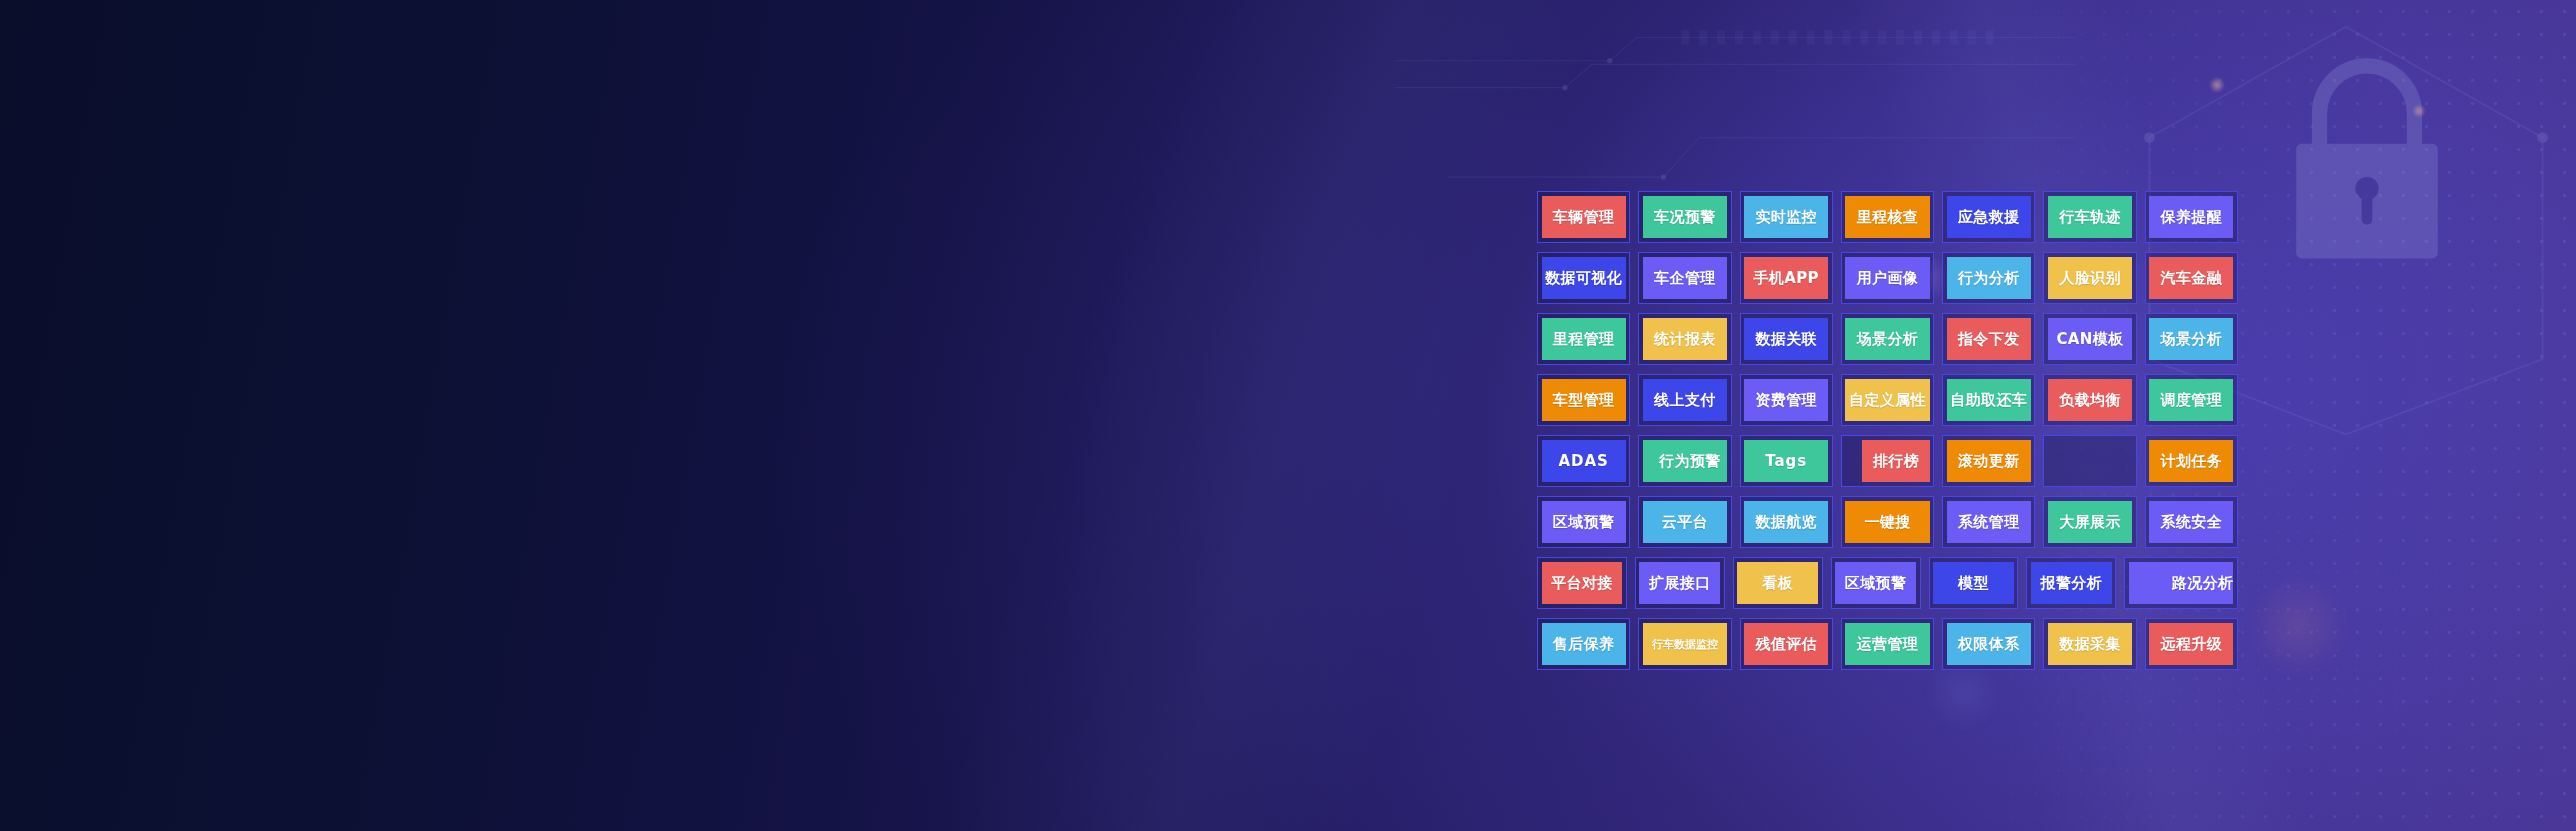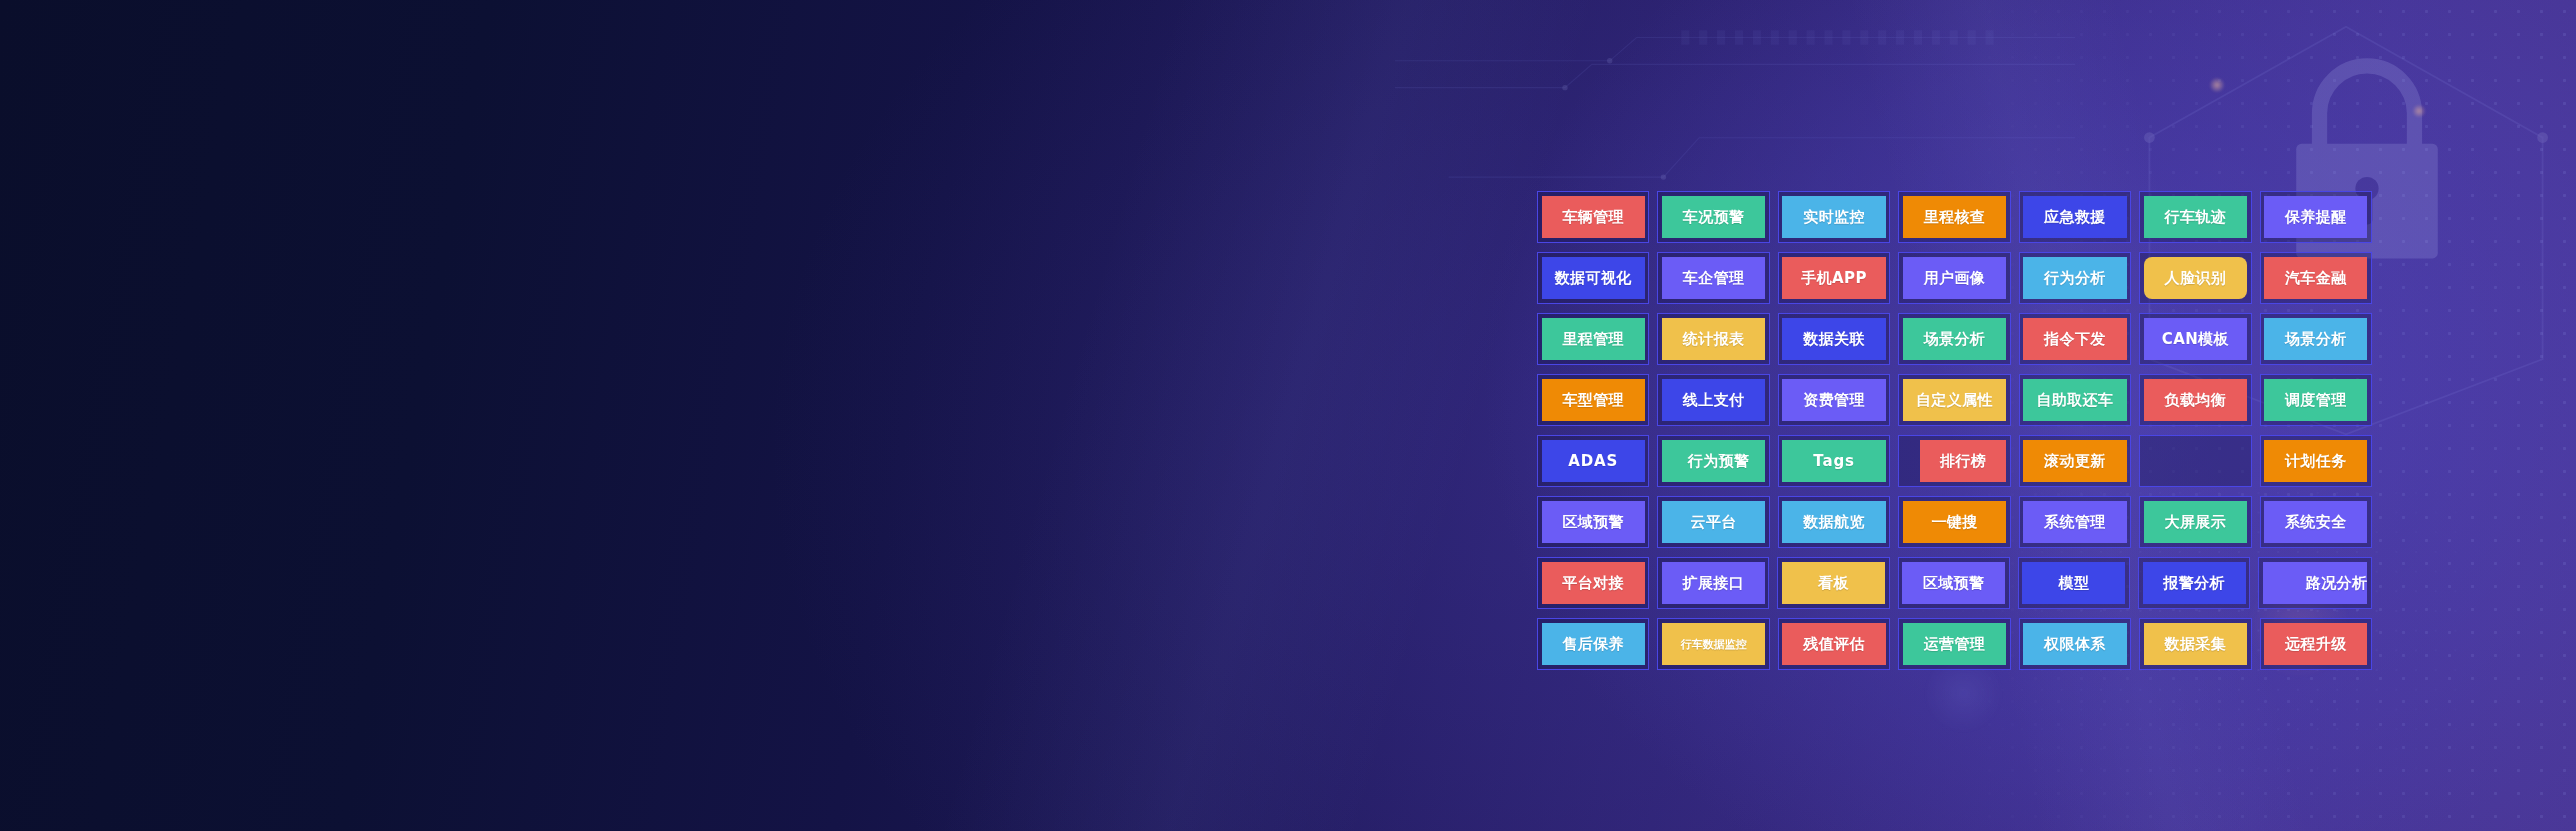--- a/index.html
+++ b/index.html
@@ -111,21 +111,21 @@
     background: linear-gradient(90deg, rgba(255,255,255,0) 0%, rgba(170,175,255,0.05) 50%, rgba(255,255,255,0) 100%);
     transform: rotate(-13deg);
   }
 
   
 
   #tile-grid {
     position: absolute;
     left: 1537px;
     top: 191px;
-    width: 835px;
+    width: 701px;
     display: flex;
     flex-direction: column;
     gap: 9px;
   }
 
   .tile-row {
     display: flex;
     gap: 8px;
   }
 
@@ -261,21 +261,21 @@
         <div class="tile-frame" style="border-color: rgb(74, 70, 230);">
           <div class="tile" style="background: rgb(234, 92, 92);">手机APP</div>
         </div>
         <div class="tile-frame" style="border-color: rgb(74, 70, 230);">
           <div class="tile" style="background: rgb(107, 92, 246);">用户画像</div>
         </div>
         <div class="tile-frame" style="border-color: rgb(74, 70, 230);">
           <div class="tile" style="background: rgb(75, 180, 232);">行为分析</div>
         </div>
         <div class="tile-frame" style="border-color: rgb(74, 70, 230);">
-          <div class="tile" style="background: rgb(240, 193, 75); border-radius: 8px;">人脸识别</div>
+          <div class="tile" style="background: rgb(240, 193, 75);">人脸识别</div>
         </div>
         <div class="tile-frame" style="border-color: rgb(74, 70, 230);">
           <div class="tile" style="background: rgb(234, 92, 92);">汽车金融</div>
         </div>
       </div>
       <div class="tile-row">
         <div class="tile-frame" style="border-color: rgb(74, 70, 230);">
           <div class="tile" style="background: rgb(61, 199, 155);">里程管理</div>
         </div>
         <div class="tile-frame" style="border-color: rgb(74, 70, 230);">

